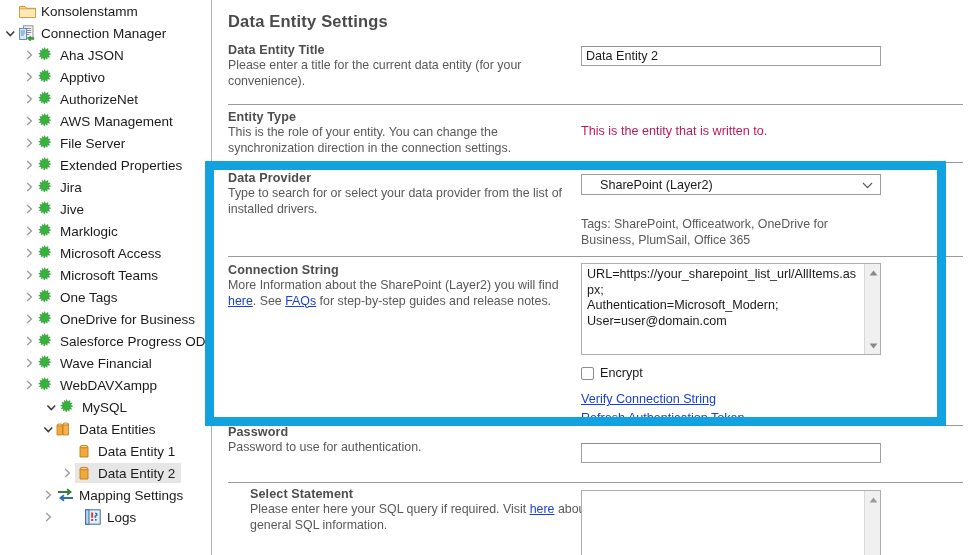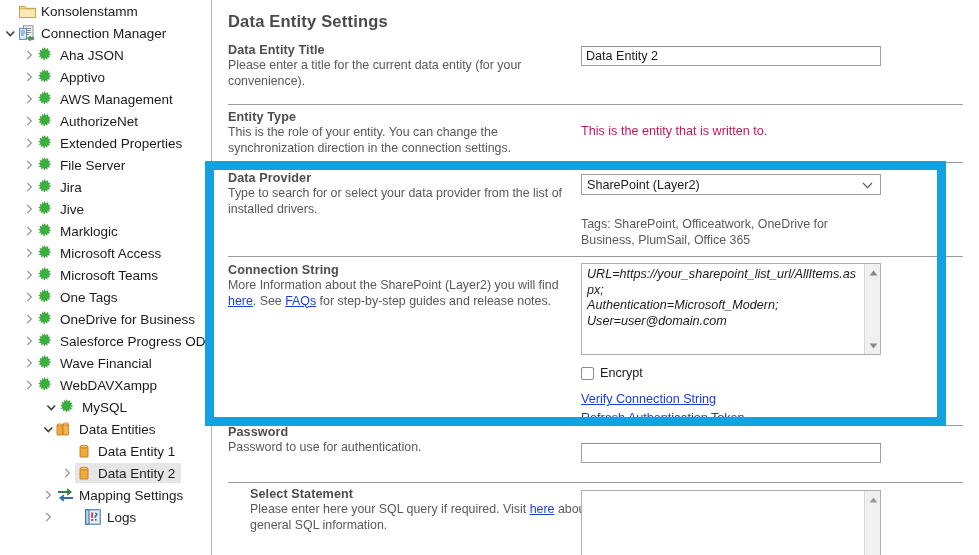--- a/index.html
+++ b/index.html
@@ -133,21 +133,21 @@
     outline: none;
   }
   .combo {
     position: relative;
     width: 300px;
     height: 21px;
     border: 1px solid #9d9d9d;
     background: #ffffff;
     display: flex;
     align-items: center;
-    padding: 0 24px 0 5px;
+    padding: 0 24px 0 18px;
     font-size: 12.6px;
     color: #1b1b1b;
     cursor: default;
   }
   .combo .chev {
     position: absolute;
     right: 7px; top: 50%;
     transform: translateY(-50%);
   }
   .tags {
@@ -293,66 +293,66 @@
             <svg width="9" height="10" viewBox="0 0 9 10">
               <path d="M2.2 1 L6.4 5 L2.2 9" fill="none" stroke="#9a9a9a" stroke-width="1.3"></path>
             </svg>
           </span>
           <span class="row-inner">
             <span class="node-icon">
               <svg width="16" height="16" viewBox="0 0 16 16">
                 <path d="M6.4 0.6 l1.3 2.1 l2.3 -1.1 l-0.4 2.4 l2.5 0.1 l-1.6 1.9 l2.2 1.2 l-2.3 0.9 l1.2 2.1 l-2.5 -0.4 l0.1 2.5 l-1.9 -1.6 l-1.1 2.3 l-0.9 -2.4 l-2.1 1.3 l0.5 -2.5 l-2.5 0.2 l1.7 -1.9 l-2.2 -1.1 l2.4 -1 l-1.2 -2.2 l2.5 0.5 l0 -2.5 l1.9 1.7 z" fill="#36B33B" stroke="#1F8A24" stroke-width="0.5"></path>
               </svg>
             </span>
+            <span class="node-label">AuthorizeNet</span>
+          </span>
+        </div>
+        <div class="tree-row" style="padding-left: 21px;">
+          <span class="expander">
+            <svg width="9" height="10" viewBox="0 0 9 10">
+              <path d="M2.2 1 L6.4 5 L2.2 9" fill="none" stroke="#9a9a9a" stroke-width="1.3"></path>
+            </svg>
+          </span>
+          <span class="row-inner">
+            <span class="node-icon">
+              <svg width="16" height="16" viewBox="0 0 16 16">
+                <path d="M6.4 0.6 l1.3 2.1 l2.3 -1.1 l-0.4 2.4 l2.5 0.1 l-1.6 1.9 l2.2 1.2 l-2.3 0.9 l1.2 2.1 l-2.5 -0.4 l0.1 2.5 l-1.9 -1.6 l-1.1 2.3 l-0.9 -2.4 l-2.1 1.3 l0.5 -2.5 l-2.5 0.2 l1.7 -1.9 l-2.2 -1.1 l2.4 -1 l-1.2 -2.2 l2.5 0.5 l0 -2.5 l1.9 1.7 z" fill="#36B33B" stroke="#1F8A24" stroke-width="0.5"></path>
+              </svg>
+            </span>
             <span class="node-label">AWS Management</span>
           </span>
         </div>
         <div class="tree-row" style="padding-left: 21px;">
           <span class="expander">
             <svg width="9" height="10" viewBox="0 0 9 10">
               <path d="M2.2 1 L6.4 5 L2.2 9" fill="none" stroke="#9a9a9a" stroke-width="1.3"></path>
             </svg>
           </span>
           <span class="row-inner">
             <span class="node-icon">
               <svg width="16" height="16" viewBox="0 0 16 16">
                 <path d="M6.4 0.6 l1.3 2.1 l2.3 -1.1 l-0.4 2.4 l2.5 0.1 l-1.6 1.9 l2.2 1.2 l-2.3 0.9 l1.2 2.1 l-2.5 -0.4 l0.1 2.5 l-1.9 -1.6 l-1.1 2.3 l-0.9 -2.4 l-2.1 1.3 l0.5 -2.5 l-2.5 0.2 l1.7 -1.9 l-2.2 -1.1 l2.4 -1 l-1.2 -2.2 l2.5 0.5 l0 -2.5 l1.9 1.7 z" fill="#36B33B" stroke="#1F8A24" stroke-width="0.5"></path>
               </svg>
             </span>
-            <span class="node-label">AuthorizeNet</span>
+            <span class="node-label">File Server</span>
           </span>
         </div>
         <div class="tree-row" style="padding-left: 21px;">
           <span class="expander">
             <svg width="9" height="10" viewBox="0 0 9 10">
               <path d="M2.2 1 L6.4 5 L2.2 9" fill="none" stroke="#9a9a9a" stroke-width="1.3"></path>
             </svg>
           </span>
           <span class="row-inner">
             <span class="node-icon">
               <svg width="16" height="16" viewBox="0 0 16 16">
                 <path d="M6.4 0.6 l1.3 2.1 l2.3 -1.1 l-0.4 2.4 l2.5 0.1 l-1.6 1.9 l2.2 1.2 l-2.3 0.9 l1.2 2.1 l-2.5 -0.4 l0.1 2.5 l-1.9 -1.6 l-1.1 2.3 l-0.9 -2.4 l-2.1 1.3 l0.5 -2.5 l-2.5 0.2 l1.7 -1.9 l-2.2 -1.1 l2.4 -1 l-1.2 -2.2 l2.5 0.5 l0 -2.5 l1.9 1.7 z" fill="#36B33B" stroke="#1F8A24" stroke-width="0.5"></path>
               </svg>
             </span>
             <span class="node-label">Extended Properties</span>
-          </span>
-        </div>
-        <div class="tree-row" style="padding-left: 21px;">
-          <span class="expander">
-            <svg width="9" height="10" viewBox="0 0 9 10">
-              <path d="M2.2 1 L6.4 5 L2.2 9" fill="none" stroke="#9a9a9a" stroke-width="1.3"></path>
-            </svg>
-          </span>
-          <span class="row-inner">
-            <span class="node-icon">
-              <svg width="16" height="16" viewBox="0 0 16 16">
-                <path d="M6.4 0.6 l1.3 2.1 l2.3 -1.1 l-0.4 2.4 l2.5 0.1 l-1.6 1.9 l2.2 1.2 l-2.3 0.9 l1.2 2.1 l-2.5 -0.4 l0.1 2.5 l-1.9 -1.6 l-1.1 2.3 l-0.9 -2.4 l-2.1 1.3 l0.5 -2.5 l-2.5 0.2 l1.7 -1.9 l-2.2 -1.1 l2.4 -1 l-1.2 -2.2 l2.5 0.5 l0 -2.5 l1.9 1.7 z" fill="#36B33B" stroke="#1F8A24" stroke-width="0.5"></path>
-              </svg>
-            </span>
-            <span class="node-label">File Server</span>
           </span>
         </div>
         <div class="tree-row" style="padding-left: 21px;">
           <span class="expander">
             <svg width="9" height="10" viewBox="0 0 9 10">
               <path d="M2.2 1 L6.4 5 L2.2 9" fill="none" stroke="#9a9a9a" stroke-width="1.3"></path>
             </svg>
           </span>
           <span class="row-inner">
             <span class="node-icon">
@@ -638,21 +638,21 @@
       </div>
     </div>
 
     <div class="section">
       <div class="sec-divider" style="top:256px;"></div>
       <div class="sec-label" style="top:263px;">
         <div class="sec-title">Connection String</div>
         <div class="sec-desc"><span>More Information about the SharePoint (Layer2) you will find </span><a class="lnk" href="#">here</a><span>. See </span><a class="lnk" href="#">FAQs</a><span> for step-by-step guides and release notes.</span></div>
       </div>
       <div class="sec-field" style="top:263px;">
-        <div class="ta-wrap" style="height:92px;font-style:italic;">
+        <div class="ta-wrap" style="height:92px;">
           <div class="ta-text" style="width:284px;">URL=https://your_sharepoint_list_url/AllItems.aspx;
 Authentication=Microsoft_Modern;
 User=user@domain.com</div>
           <div class="sbar">
             <div class="sbtn up">
               <svg width="9" height="6" viewBox="0 0 9 6">
                   <path d="M4.5 0.6 L8.4 5.4 L0.6 5.4 Z" fill="#888"></path>
                 </svg>
             </div>
             <div class="sbtn dn">

